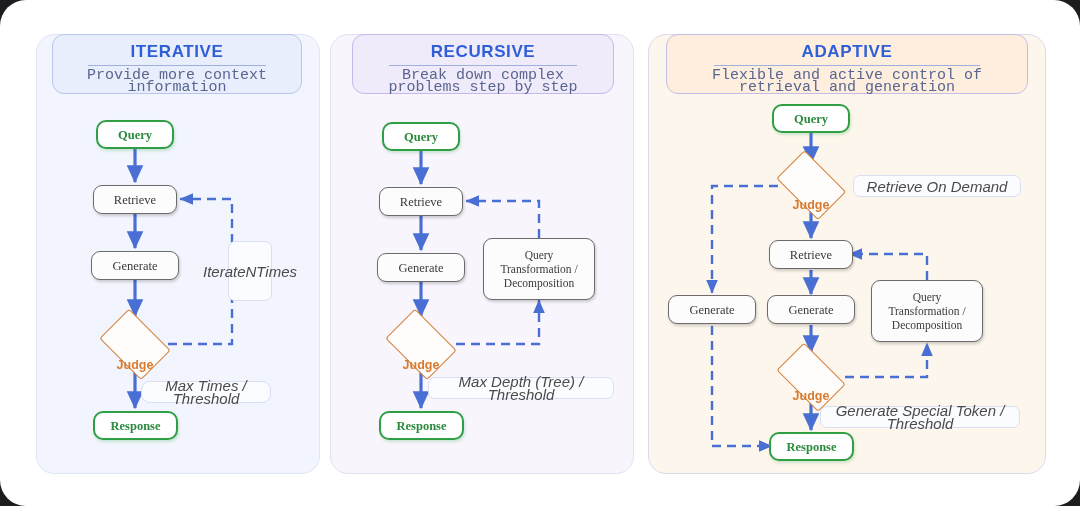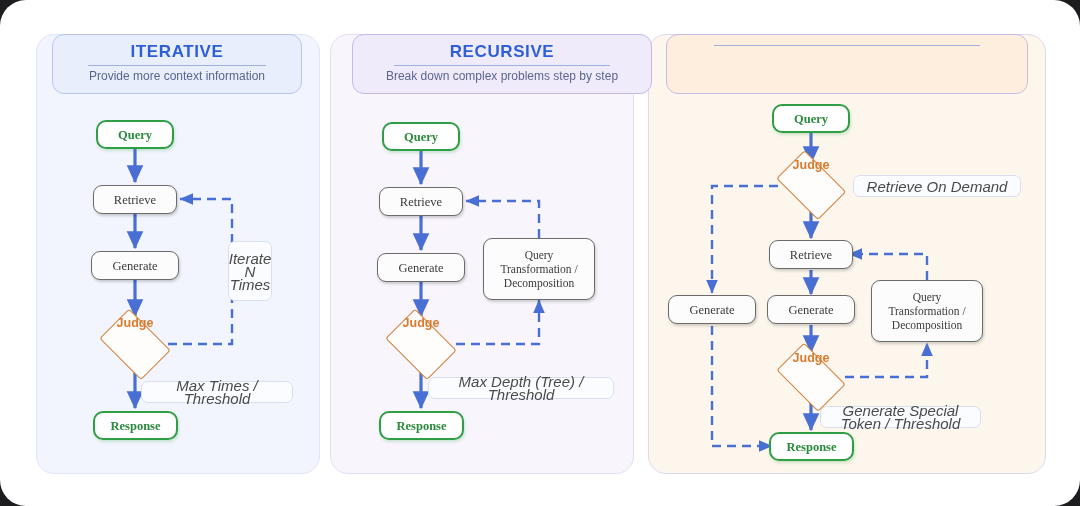--- a/index.html
+++ b/index.html
@@ -15,42 +15,42 @@
   #panel-recursive{left:330px;top:34px;width:302px;height:438px;
       background:#f8f5fd;border:1px solid #e4def3;}
   #panel-adaptive{left:648px;top:34px;width:396px;height:438px;
       background:#fdf6ec;border:1px solid #dcd9ef;}
 
   
   .hdr{position:absolute;border-radius:12px;text-align:center;
        box-sizing:border-box;padding:7px 10px 24px;}
   #hdr-iterative{left:52px;top:34px;width:250px;height:60px;
       background:#e8eefc;border:1px solid #b9c6ee;}
-  #hdr-recursive{left:352px;top:34px;width:300px;height:60px;
+  #hdr-recursive{left:352px;top:34px;width:262px;height:60px;
       background:#f0ebfb;border:1px solid #c5b9ea;}
   #hdr-adaptive{left:666px;top:34px;width:362px;height:60px;
       background:#fdeede;border:1px solid #c3bde6;}
   .hdr-title{font-size:17px;font-weight:700;color:#2f5fd8;letter-spacing:.6px;
       line-height:20px;}
   .hdr-rule{height:1px;background:#9fb0e0;margin:3px auto 4px;width:78%;}
-  .hdr-sub{font-size:12px;color:#5a6590;line-height:12px;}
+  .hdr-sub{font-size:15px;color:#5a6590;line-height:12px;font-family:Liberation Mono, monospace;}
 
   
   .node{position:absolute;box-sizing:border-box;display:flex;
         align-items:center;justify-content:center;text-align:center;
         border-radius:9px;background:#fcfcfc;border:1.4px solid #6b6b6b;
         color:#3a3a3a;font-size:12.5px;line-height:14px;
         box-shadow:1px 2px 3px rgba(0,0,0,.18);font-family:Liberation Serif, serif;}
   .node.term{border:2px solid #2f9e44;color:#2b8a3e;font-weight:700;
         background:#ffffff;border-radius:10px;
         box-shadow:1px 2px 3px rgba(47,158,68,.22);}
   .node.multi{font-size:11.5px;line-height:14px;padding:4px 6px;}
 
   
-  .diamond{position:absolute;display:flex;align-items:flex-start;
+  .diamond{position:absolute;display:flex;align-items:flex-end;
         justify-content:center;}
   .diamond .dshape{position:absolute;left:50%;top:50%;width:70.7%;height:70.7%;
         transform:translate(-50%,-50%) rotate(45deg);
         border:1.6px solid #d4813c;background:#fffdfb;border-radius:3px;}
   .diamond .dtext{position:relative;z-index:2;color:#d97a2e;
         font-size:12.5px;font-weight:700;}
 
   
   .chip{position:absolute;box-sizing:border-box;display:flex;
         align-items:center;justify-content:center;text-align:center;
@@ -123,38 +123,40 @@
     <div class="hdr-sub">Provide more context information</div>
   </div>
 
   <div class="hdr" id="hdr-recursive">
     <div class="hdr-title">RECURSIVE</div>
     <div class="hdr-rule"></div>
     <div class="hdr-sub">Break down complex problems step by step</div>
   </div>
 
   <div class="hdr" id="hdr-adaptive">
+    <div class="hdr-title">ADAPTIVE</div>
     <div class="hdr-rule"></div>
+    <div class="hdr-sub">Flexible and  active control of retrieval and generation</div>
   </div>
 
   <div class="node term" style="left:96px;top:120px;width:78px;height:29px;">Query</div>
   <div class="node" style="left:93px;top:185px;width:84px;height:29px;">Retrieve</div>
   <div class="node" style="left:91px;top:251px;width:88px;height:29px;">Generate</div>
   <div class="diamond" style="left:95px;top:316px;width:80px;height:56px;">
     <div class="dshape"></div>
     <div class="dtext">Judge</div>
   </div>
   <div class="node term" style="left:93px;top:411px;width:85px;height:29px;">Response</div>
 
-  <div class="chip" style="left:228px;top:241px;width:44px;height:60px;flex-direction:column;">
+  <div class="chip" style="left:228px;top:241px;width:44px;height:60px;flex-direction:row;">
     <span>Iterate</span>
     <span>N</span>
     <span>Times</span>
   </div>
-  <div class="chip" style="left:141px;top:381px;width:152px;height:22px;">Max Times / Threshold</div>
+  <div class="chip" style="left:141px;top:381px;width:130px;height:22px;border-radius:9px;">Max Times / Threshold</div>
 
   <div class="node term" style="left:382px;top:122px;width:78px;height:29px;">Query</div>
   <div class="node" style="left:379px;top:187px;width:84px;height:29px;">Retrieve</div>
   <div class="node" style="left:377px;top:253px;width:88px;height:29px;">Generate</div>
   <div class="diamond" style="left:381px;top:316px;width:80px;height:56px;">
     <div class="dshape"></div>
     <div class="dtext">Judge</div>
   </div>
   <div class="node term" style="left:379px;top:411px;width:85px;height:29px;">Response</div>
 
@@ -180,15 +182,15 @@
   </div>
   <div class="node term" style="left:769px;top:432px;width:85px;height:29px;">Response</div>
 
   <div class="node multi" style="left:871px;top:280px;width:112px;height:62px;flex-direction:column;">
     <span>Query</span>
     <span>Transformation /</span>
     <span>Decomposition</span>
   </div>
 
   <div class="chip" style="left:853px;top:175px;width:168px;height:22px;">Retrieve On  Demand</div>
-  <div class="chip" style="left:820px;top:406px;width:161px;height:22px;">Generate Special Token / Threshold</div>
+  <div class="chip" style="left:820px;top:406px;width:200px;height:22px;">Generate Special Token / Threshold</div>
 
 </div>
 
 </body></html>

